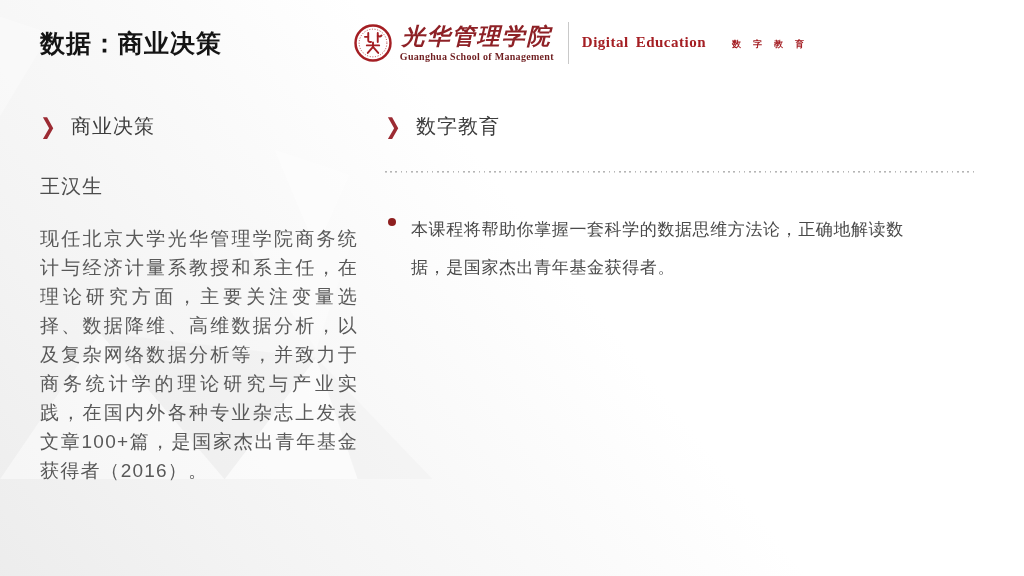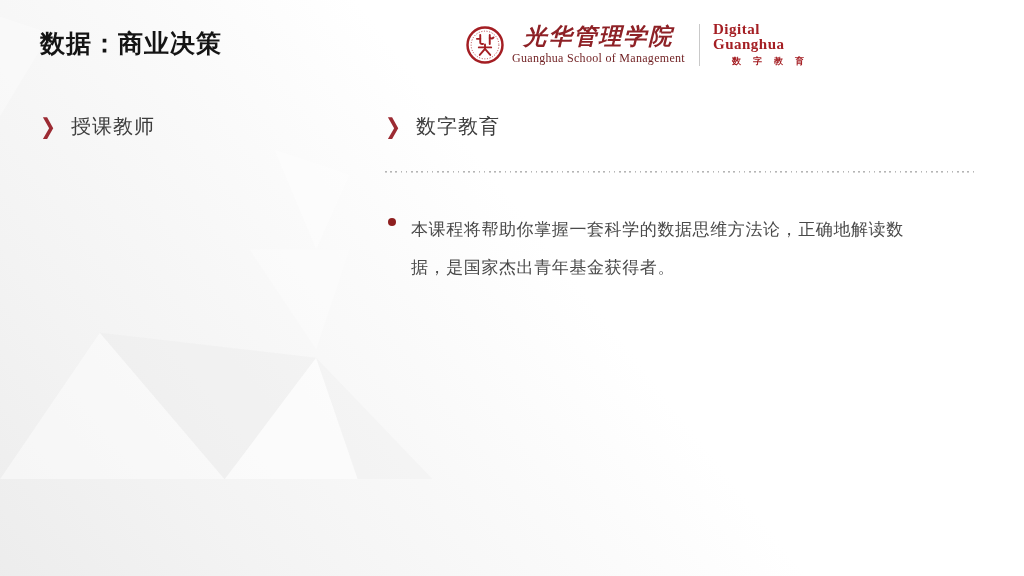--- a/index.html
+++ b/index.html
@@ -55,36 +55,37 @@
     font-style: italic;
     font-weight: 700;
     font-size: 23px;
     line-height: 24px;
     color: #8e2126;
     letter-spacing: 2px;
     white-space: nowrap;
   }
   .school-en {
     font-family: "Liberation Serif", "DejaVu Serif", serif;
-    font-weight: 400;
-    font-size: 12px;
+    font-weight: 700;
+    font-size: 10px;
     color: #6f1e20;
     letter-spacing: 0.3px;
     margin-top: 2px;
     white-space: nowrap;
   }
   .logo-divider {
     width: 1px;
     height: 42px;
     background: #c9c9c9;
     margin: 0 13px 0 14px;
   }
   .brand-block {
     display: flex;
-    flex-direction: column;
+    flex-direction: row;
+    gap: 7px;
   }
   .brand-en {
     font-family: "Liberation Serif", "DejaVu Serif", serif;
     font-weight: 700;
     font-size: 15px;
     line-height: 15px;
     color: #a41e23;
     letter-spacing: 0.5px;
   }
   .brand-cn {
@@ -203,30 +204,32 @@
         <path d="M20 24 L25.5 30.5"></path>
       </g>
     </svg>
     <div class="school-block">
       <div class="school-cn">光华管理学院</div>
       <div class="school-en">Guanghua School of Management</div>
     </div>
     <div class="logo-divider"></div>
     <div class="brand-block">
       <div class="brand-en">Digital</div>
-      <div class="brand-en">Guanghua</div>
+      <div class="brand-en">Education</div>
       <div class="brand-cn">数字教育</div>
     </div>
   </div>
 
   <div class="left-col">
     <div class="section-heading">
       <span class="chevron">❯</span>
-      <span class="heading-label">授课教师</span>
-    </div>
+      <span class="heading-label">商业决策</span>
+    </div>
+    <div class="instructor-name">王汉生</div>
+    <div class="instructor-bio">现任北京大学光华管理学院商务统计与经济计量系教授和系主任，在理论研究方面，主要关注变量选择、数据降维、高维数据分析，以及复杂网络数据分析等，并致力于商务统计学的理论研究与产业实践，在国内外各种专业杂志上发表文章100+篇，是国家杰出青年基金获得者（2016）。</div>
   </div>
 
   <div class="right-col">
     <div class="section-heading">
       <span class="chevron">❯</span>
       <span class="heading-label">数字教育</span>
     </div>
     <div class="dotted-divider"></div>
     <div class="intro-item">
       <span class="bullet-dot"></span>

